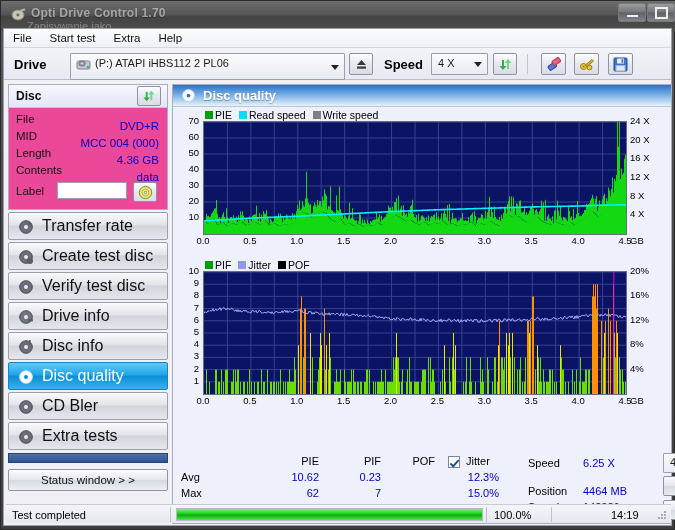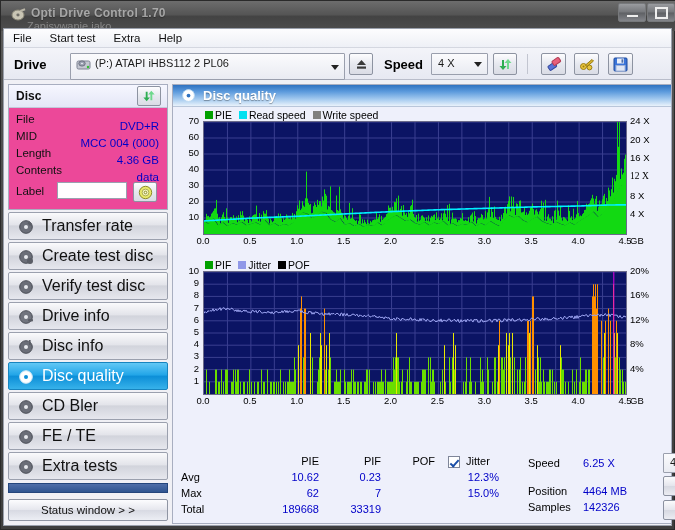--- a/index.html
+++ b/index.html
@@ -395,29 +395,20 @@
             <span class="nlabel">Disc quality</span>
           </div>
           <div class="navbtn">
             <span class="nicon">
               <svg width="16" height="16" viewBox="0 0 16 16">
                   <circle cx="8" cy="8" r="6.3" fill="#6b6e78" stroke="#4a4d56"></circle>
                   <circle cx="8" cy="8" r="2" fill="#e8e9ee"></circle>
                 </svg>
             </span>
             <span class="nlabel">CD Bler</span>
-          </div>
-          <div class="navbtn">
-            <span class="nicon">
-              <svg width="16" height="16" viewBox="0 0 16 16">
-                  <circle cx="8" cy="8" r="6.3" fill="#6b6e78" stroke="#4a4d56"></circle>
-                  <circle cx="8" cy="8" r="2" fill="#e8e9ee"></circle>
-                </svg>
-            </span>
-            <span class="nlabel">FE / TE</span>
           </div>
           <div class="navbtn">
             <span class="nicon">
               <svg width="16" height="16" viewBox="0 0 16 16">
                   <circle cx="8" cy="8" r="6.3" fill="#6b6e78" stroke="#4a4d56"></circle>
                   <circle cx="8" cy="8" r="2" fill="#e8e9ee"></circle>
                 </svg>
             </span>
             <span class="nlabel">Extra tests</span>
           </div>
@@ -1242,21 +1233,21 @@
         </div>
       <span class="axis-lbl" style="left: 6px; width: 20px; text-align: right; top: 126px;">10</span>
           <span class="axis-lbl" style="left: 6px; width: 20px; text-align: right; top: 110px;">20</span>
           <span class="axis-lbl" style="left: 6px; width: 20px; text-align: right; top: 94px;">30</span>
           <span class="axis-lbl" style="left: 6px; width: 20px; text-align: right; top: 78px;">40</span>
           <span class="axis-lbl" style="left: 6px; width: 20px; text-align: right; top: 62px;">50</span>
           <span class="axis-lbl" style="left: 6px; width: 20px; text-align: right; top: 46px;">60</span>
           <span class="axis-lbl" style="left: 6px; width: 20px; text-align: right; top: 30px;">70</span>
           <span class="axis-lbl" style="left: 457px; top: 123.333px;">4 X</span>
           <span class="axis-lbl" style="left: 457px; top: 104.667px;">8 X</span>
-          <span class="axis-lbl" style="left: 457px; top: 86px; font-family: Liberation Serif, serif;">12 X</span>
+          <span class="axis-lbl" style="left: 457px; top: 86px;">12 X</span>
           <span class="axis-lbl" style="left: 457px; top: 67.3333px;">16 X</span>
           <span class="axis-lbl" style="left: 457px; top: 48.6667px;">20 X</span>
           <span class="axis-lbl" style="left: 457px; top: 30px;">24 X</span>
           <span class="axis-lbl" style="left: 20px; width: 20px; text-align: center; top: 150px;">0.0</span>
           <span class="axis-lbl" style="left: 66.8889px; width: 20px; text-align: center; top: 150px;">0.5</span>
           <span class="axis-lbl" style="left: 113.778px; width: 20px; text-align: center; top: 150px;">1.0</span>
           <span class="axis-lbl" style="left: 160.667px; width: 20px; text-align: center; top: 150px;">1.5</span>
           <span class="axis-lbl" style="left: 207.556px; width: 20px; text-align: center; top: 150px;">2.0</span>
           <span class="axis-lbl" style="left: 254.444px; width: 20px; text-align: center; top: 150px;">2.5</span>
           <span class="axis-lbl" style="left: 301.333px; width: 20px; text-align: center; top: 150px;">3.0</span>
@@ -1285,16 +1276,39 @@
           <span class="axis-lbl" style="left: 160.667px; width: 20px; text-align: center; top: 310px;">1.5</span>
           <span class="axis-lbl" style="left: 207.556px; width: 20px; text-align: center; top: 310px;">2.0</span>
           <span class="axis-lbl" style="left: 254.444px; width: 20px; text-align: center; top: 310px;">2.5</span>
           <span class="axis-lbl" style="left: 301.333px; width: 20px; text-align: center; top: 310px;">3.0</span>
           <span class="axis-lbl" style="left: 348.222px; width: 20px; text-align: center; top: 310px;">3.5</span>
           <span class="axis-lbl" style="left: 395.111px; width: 20px; text-align: center; top: 310px;">4.0</span>
           <span class="axis-lbl" style="left: 442px; width: 20px; text-align: center; top: 310px;">4.5</span>
           <span class="axis-lbl" style="left: 457px; top: 310px;">GB</span>
         </div>
 
+      <div class="statusbar">
+        <div class="sb-cell" style="left:6px;">Test completed</div>
+        <div class="sb-div" style="left:164px;"></div>
+        <div class="progress">
+          <div class="fill" id="progfill" style="width: 100%;"></div>
+        </div>
+        <div class="sb-div" style="left:480px;"></div>
+        <div class="sb-cell" style="left:488px;">100.0%</div>
+        <div class="sb-div" style="left:545px;"></div>
+        <div class="sb-cell" style="left:605px;">14:19</div>
+        <span class="grip">
+          <svg width="12" height="12" viewBox="0 0 12 12">
+            <g fill="#a9adb8">
+              <rect x="8" y="8" width="2" height="2"></rect>
+                <rect x="5" y="8" width="2" height="2"></rect>
+                <rect x="8" y="5" width="2" height="2"></rect>
+              <rect x="2" y="8" width="2" height="2"></rect>
+                <rect x="5" y="5" width="2" height="2"></rect>
+                <rect x="8" y="2" width="2" height="2"></rect>
+            </g>
+          </svg>
+        </span>
+      </div>
 
     </div>
   </div>
 </div>
 
 </body></html>

